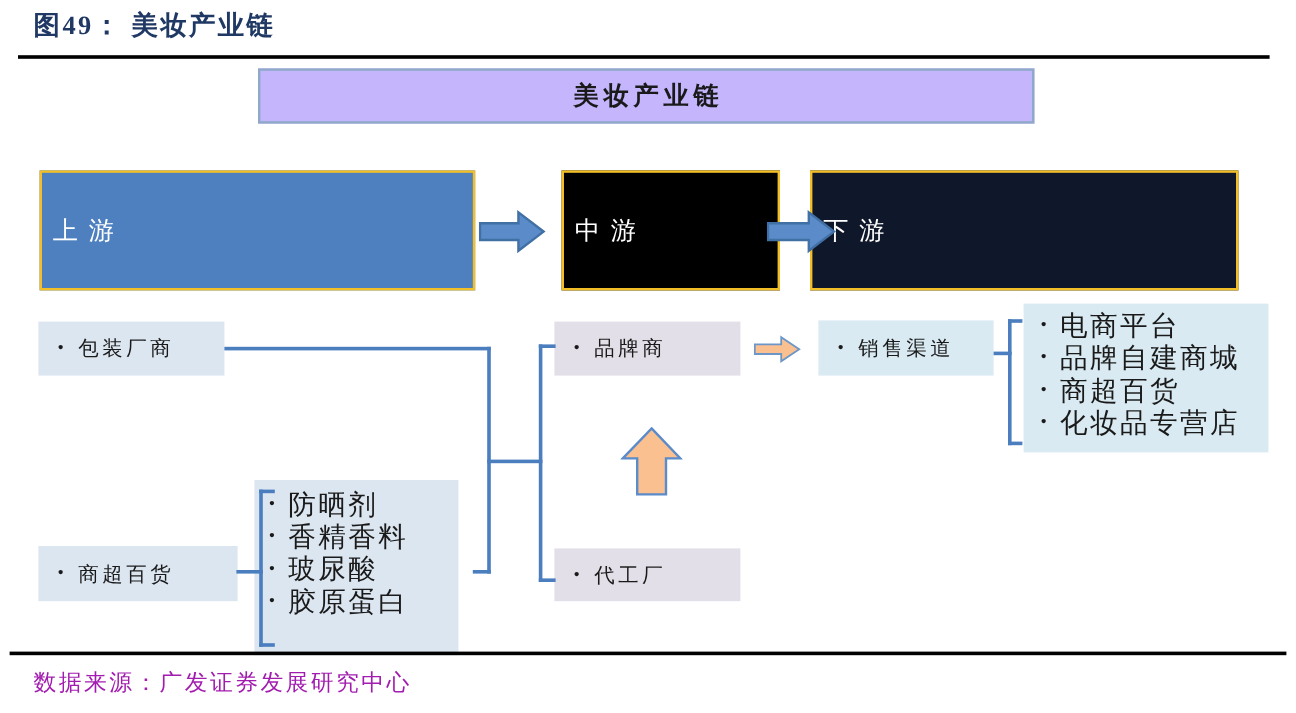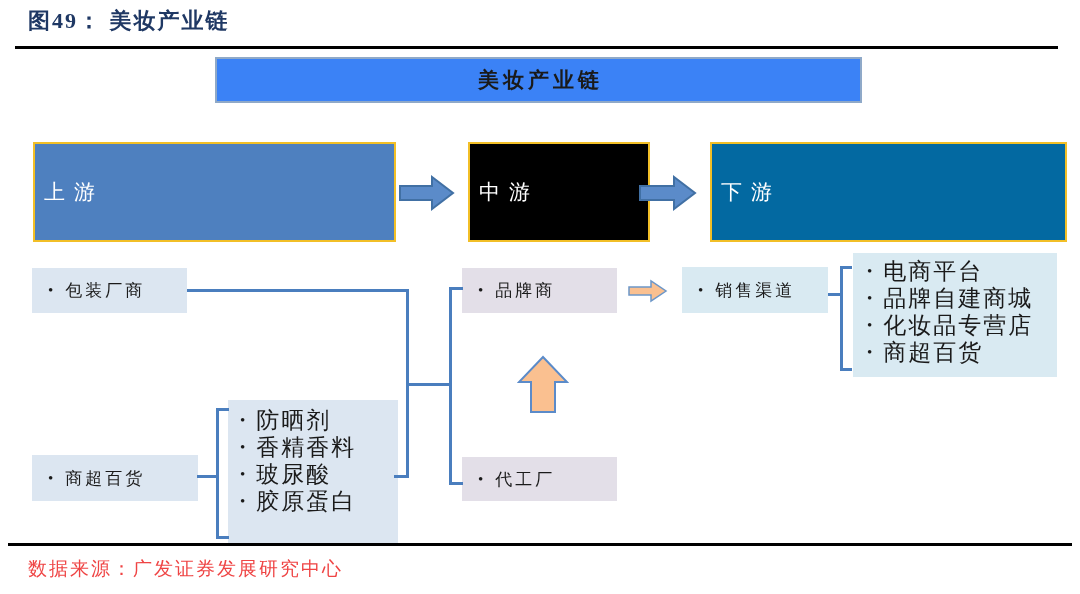--- a/index.html
+++ b/index.html
@@ -9,56 +9,56 @@
   }
   .fig-title{
     position:absolute;left:28px;top:6px;font-size:22px;font-weight:bold;
     color:#1F3864;letter-spacing:2px;white-space:nowrap;
   }
   .rule{position:absolute;background:#000000;}
   .rule.top{left:15px;top:46px;width:1043px;height:3px;}
   .rule.bottom{left:8px;top:543px;width:1064px;height:3px;}
   .header-box{
     position:absolute;left:215px;top:57px;width:643px;height:42px;
-    background:#3b82f6;border:2px solid #8FA9C8;
+    background:#c4b5fd;border:2px solid #8FA9C8;
     display:flex;align-items:center;justify-content:center;
     font-size:21px;font-weight:bold;color:#1a1a1a;letter-spacing:4px;text-indent:4px;
   }
   .stage{
     position:absolute;top:142px;height:96px;border:2px solid #F2BF27;
     display:flex;align-items:center;justify-content:flex-start;
     color:#ffffff;font-size:21px;letter-spacing:9px;text-indent:9px;
   }
   .stage.up{left:33px;width:359px;background:#4E80BF;}
   .stage.mid{left:468px;width:178px;background:#000000;}
-  .stage.down{left:710px;width:353px;background:#0369a1;}
+  .stage.down{left:675px;width:353px;background:#0f172a;}
   .arrow{position:absolute;}
   .sub-box{
     position:absolute;display:flex;align-items:center;
     font-size:17px;color:#1a1a1a;letter-spacing:3px;padding-left:16px;box-sizing:border-box;
   }
   .sub-box .blt{margin-right:12px;font-size:15px;letter-spacing:0;}
   .sub-box.lb{background:#DCE6F1;}
   .sub-box.lav{background:#E3DFE8;}
   .sub-box.cy{background:#D9EAF2;}
   .pkg{left:32px;top:268px;width:155px;height:45px;}
   .raw{left:32px;top:455px;width:166px;height:46px;}
   .brand{left:462px;top:268px;width:155px;height:45px;}
   .oem{left:462px;top:457px;width:155px;height:44px;}
   .chan{left:682px;top:267px;width:146px;height:46px;}
   .list-box{
     position:absolute;box-sizing:border-box;font-size:23px;color:#1a1a1a;
   }
-  .list-box.ing{left:228px;top:400px;width:170px;height:146px;background:#DCE6F1;padding:7px 0 0 12px;}
+  .list-box.ing{left:212px;top:400px;width:170px;height:146px;background:#DCE6F1;padding:7px 0 0 12px;}
   .list-box.chn{left:853px;top:253px;width:204px;height:124px;background:#D9EAF2;padding:5px 0 0 14px;}
   .bullet-item{display:flex;align-items:center;line-height:27px;letter-spacing:2px;white-space:nowrap;}
   .bullet-item::before{content:"\2022";margin-right:11px;font-size:15px;letter-spacing:0;}
   .cline{position:absolute;background:#4A7EBE;}
   .src-text{
-    position:absolute;left:28px;top:556px;font-size:19px;color:#ef4444;letter-spacing:2px;white-space:nowrap;
+    position:absolute;left:28px;top:556px;font-size:19px;color:#a21caf;letter-spacing:2px;white-space:nowrap;
   }
 </style>
 </head>
 <body>
 
 <div class="canvas">
 
   <div class="fig-title">图49：  美妆产业链</div>
   <div class="rule top"></div>
 
@@ -128,24 +128,24 @@
     <span>销售渠道</span>
   </div>
   <div class="list-box chn">
       <div class="bullet-item">
         <span>电商平台</span>
       </div>
       <div class="bullet-item">
         <span>品牌自建商城</span>
       </div>
       <div class="bullet-item">
-        <span>化妆品专营店</span>
+        <span>商超百货</span>
       </div>
       <div class="bullet-item">
-        <span>商超百货</span>
+        <span>化妆品专营店</span>
       </div>
     </div>
 
   <div class="cline" style="left:187px;top:289px;width:222px;height:3px;"></div>
   <div class="cline" style="left:406px;top:289px;width:3px;height:189px;"></div>
   <div class="cline" style="left:394px;top:475px;width:15px;height:3px;"></div>
   <div class="cline" style="left:406px;top:383px;width:46px;height:3px;"></div>
   <div class="cline" style="left:449px;top:287px;width:3px;height:198px;"></div>
   <div class="cline" style="left:449px;top:287px;width:14px;height:3px;"></div>
   <div class="cline" style="left:449px;top:482px;width:14px;height:3px;"></div>

